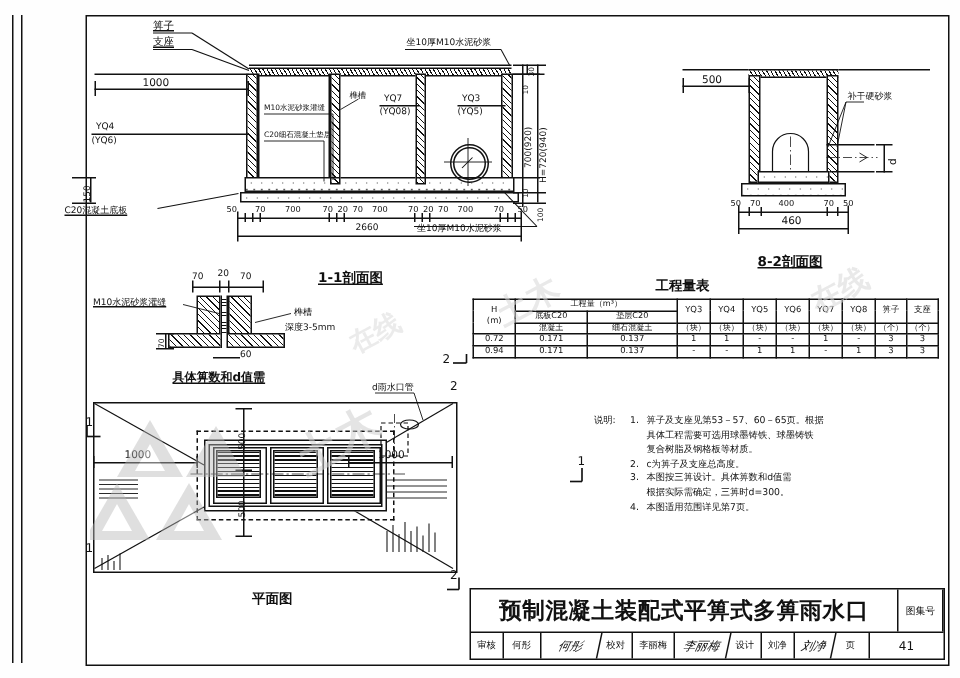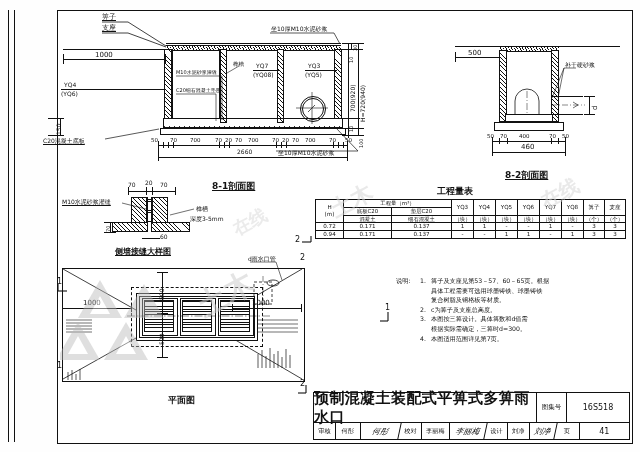--- a/index.html
+++ b/index.html
@@ -240,21 +240,21 @@
     <div class="t f55" style="left:225px;top:138px;">20</div>
     <div class="t f55" style="left:235px;top:138px;">70</div>
     <div class="t f55" style="left:248px;top:138px;">700</div>
     <div class="t f55" style="left:272px;top:138px;">70</div>
     <div class="t f55" style="left:282px;top:138px;">20</div>
     <div class="t f55" style="left:292px;top:138px;">70</div>
     <div class="t f55" style="left:305px;top:138px;">700</div>
     <div class="t f55" style="left:329px;top:138px;">70</div>
     <div class="t f55" style="left:345px;top:138px;">50</div>
 
-    <div class="t f9 bold ul" style="left:212px;top:182px;">8-1剖面图</div>
+    <div class="t f9 bold ul" style="left:212px;top:182px;">1-1剖面图</div>
   </div>
 
   <div>
 
     <div class="hairline" style="left:455px;top:46px;width:45px;height:0.9px;"></div>
     <div class="hairline" style="left:558px;top:46px;width:62px;height:0.9px;"></div>
 
     <div class="mortarTop" style="left:499px;top:46px;width:60px;height:4px;"></div>
 
     <div class="wall" style="left:499px;top:50px;width:8px;height:72px;"></div>
@@ -343,21 +343,21 @@
     </svg>
 
     <div class="t f5 rot" style="left:106px;top:232px;">70</div>
     <div class="vline" style="left:110px;top:222px;height:10px;"></div>
     <div class="dim" style="left:104px;top:222px;width:12px;"></div>
     <div class="dim" style="left:104px;top:232px;width:12px;"></div>
 
     <div class="dim" style="left:142px;top:238px;width:18px;"></div>
     <div class="t f6" style="left:160px;top:234px;">60</div>
 
-    <div class="t f8 bold ul" style="left:115px;top:248px;">侧墙接缝大样图</div>
+    <div class="t f8 bold ul" style="left:115px;top:248px;">具体箅数和d值需</div>
   </div>
 
   <div>
 
     <div style="position:absolute;left:62px;top:268px;width:241px;height:112px;border:1px solid #111;background:#fff;"></div>
 
     <svg style="position:absolute;left:62px;top:268px;width:241px;height:112px;overflow:hidden">
       <line x1="1" y1="1" x2="74" y2="42" stroke="#111" stroke-width="0.8"></line>
       <line x1="1" y1="111" x2="74" y2="70" stroke="#111" stroke-width="0.8"></line>
       <line x1="240" y1="1" x2="170" y2="42" stroke="#111" stroke-width="0.8"></line>
@@ -571,21 +571,20 @@
       <div class="nlbl"></div>
       <div class="nnum">4.</div>
       <div class="ntxt">本图适用范围详见第7页。</div>
     </div>
   </div>
 
   <div id="titleBlock">
     <div id="tbMain">
       <div id="tbTitle">预制混凝土装配式平箅式多箅雨水口</div>
       <div id="tbNoLabel">图集号</div>
-      <div id="tbNoVal">16S518</div>
     </div>
     <div id="tbSub">
       <div class="cell" style="width:26px;">审核</div>
       <div class="cell" style="width:30px;">何彤</div>
       <div class="cell sig" style="width:48px;">何彤</div>
       <div class="cell" style="width:26px;">校对</div>
       <div class="cell" style="width:34px;">李丽梅</div>
       <div class="cell sig" style="width:44px;">李丽梅</div>
       <div class="cell" style="width:26px;">设计</div>
       <div class="cell" style="width:26px;">刘净</div>

